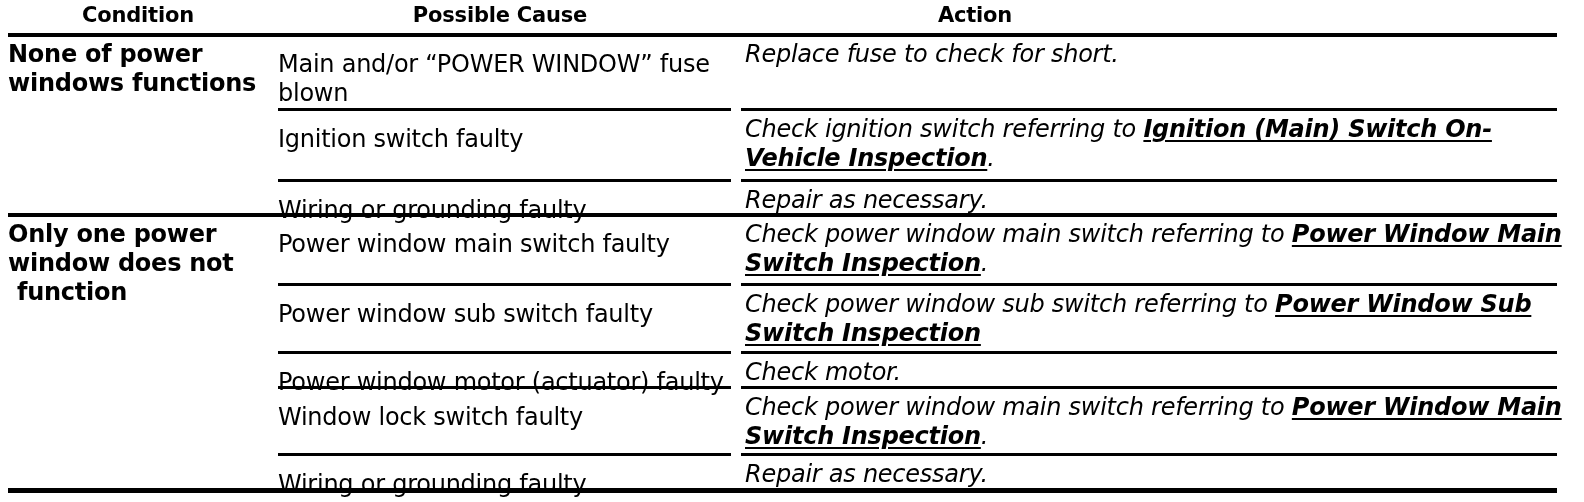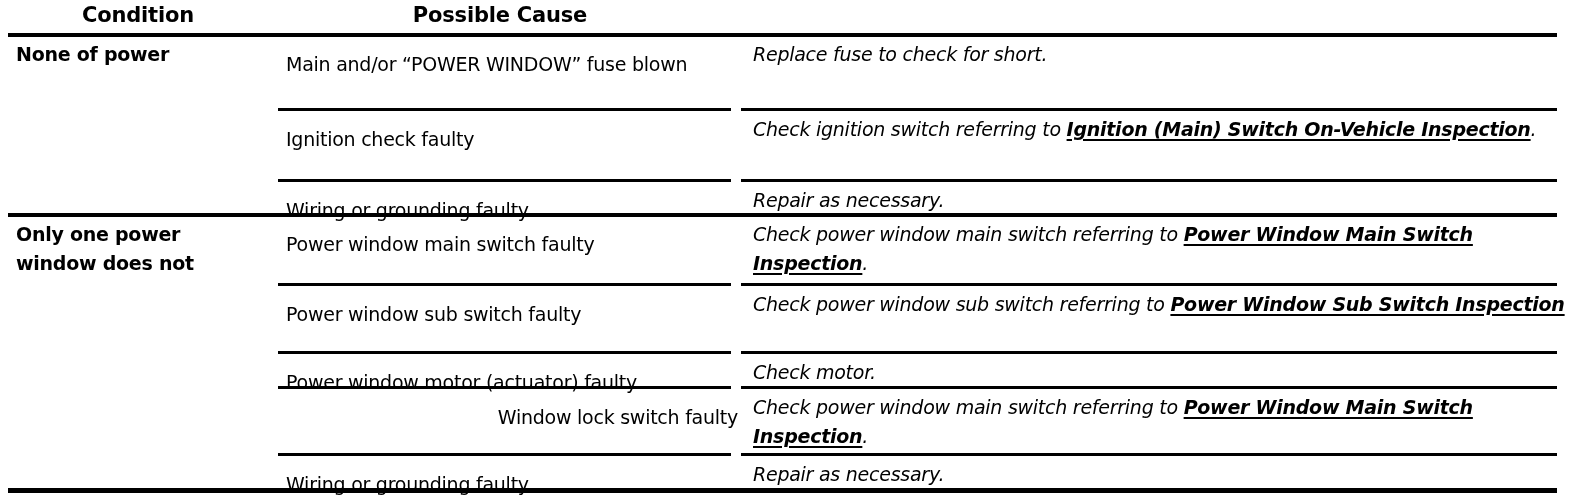--- a/index.html
+++ b/index.html
@@ -49,24 +49,23 @@
     position: absolute;
     left: 0;
     top: 33px;
     width: 1584px;
   }
 
   .cell {
     position: absolute;
     top: 0;
     box-sizing: border-box;
-    font-size: 19px;
+    font-size: 24px;
     line-height: 29px;
     letter-spacing: -0.25px;
-    margin-left: 8px;
   }
 
   .c-condition {
     left: 8px;
     width: 260px;
     font-weight: bold;
     padding-top: 7px;
   }
   .c-cause {
     left: 278px;
@@ -104,55 +103,58 @@
   }
 </style>
 </head>
 <body>
 
 <div class="sheet">
 
   <div class="thead">
     <div class="th th-condition">Condition</div>
     <div class="th th-cause">Possible Cause</div>
+    <div class="th th-action">Action</div>
   </div>
 
   <div class="tbody">
       <div class="rule rule-full" style="top: 0px;"></div>
       <div class="cell c-condition" style="position: absolute; top: 0px; height: 180px;">
         <span class="" style="display: block;">None of power</span>
+        <span class="" style="display: block;">windows functions</span>
       </div>
       <div class="cell c-cause" style="position: absolute; top: 0px; height: 75px;">Main and/or “POWER WINDOW” fuse blown</div>
       <div class="cell c-action" style="position: absolute; top: 0px; height: 75px;"><span>Replace fuse to check for short.</span></div>
       <div class="rule thin rule-cause" style="top: 75px;"></div>
       <div class="rule thin rule-action" style="top: 75px;"></div>
-      <div class="cell c-cause" style="position: absolute; top: 75px; height: 71px;">Ignition check faulty</div>
+      <div class="cell c-cause" style="position: absolute; top: 75px; height: 71px;">Ignition switch faulty</div>
       <div class="cell c-action" style="position: absolute; top: 75px; height: 71px;"><span>Check ignition switch referring to </span><span class="xref">Ignition (Main) Switch On-Vehicle Inspection</span><span>.</span></div>
       <div class="rule thin rule-cause" style="top: 146px;"></div>
       <div class="rule thin rule-action" style="top: 146px;"></div>
       <div class="cell c-cause" style="position: absolute; top: 146px; height: 34px;">Wiring or grounding faulty</div>
       <div class="cell c-action" style="position: absolute; top: 146px; height: 34px;"><span>Repair as necessary.</span></div>
       <div class="rule rule-full" style="top: 180px;"></div>
       <div class="cell c-condition" style="position: absolute; top: 180px; height: 275px;">
         <span class="" style="display: block;">Only one power</span>
         <span class="" style="display: block;">window does not</span>
+        <span class="cond-indent" style="display: block;">function</span>
       </div>
       <div class="cell c-cause" style="position: absolute; top: 180px; height: 70px;">Power window main switch faulty</div>
       <div class="cell c-action" style="position: absolute; top: 180px; height: 70px;"><span>Check power window main switch referring to </span><span class="xref">Power Window Main Switch Inspection</span><span>.</span></div>
       <div class="rule thin rule-cause" style="top: 250px;"></div>
       <div class="rule thin rule-action" style="top: 250px;"></div>
       <div class="cell c-cause" style="position: absolute; top: 250px; height: 68px;">Power window sub switch faulty</div>
       <div class="cell c-action" style="position: absolute; top: 250px; height: 68px;"><span>Check power window sub switch referring to </span><span class="xref">Power Window Sub Switch Inspection</span></div>
       <div class="rule thin rule-cause" style="top: 318px;"></div>
       <div class="rule thin rule-action" style="top: 318px;"></div>
       <div class="cell c-cause" style="position: absolute; top: 318px; height: 35px;">Power window motor (actuator) faulty</div>
       <div class="cell c-action" style="position: absolute; top: 318px; height: 35px;"><span>Check motor.</span></div>
       <div class="rule thin rule-cause" style="top: 353px;"></div>
       <div class="rule thin rule-action" style="top: 353px;"></div>
-      <div class="cell c-cause" style="position: absolute; top: 353px; height: 67px; text-align: right;">Window lock switch faulty</div>
+      <div class="cell c-cause" style="position: absolute; top: 353px; height: 67px;">Window lock switch faulty</div>
       <div class="cell c-action" style="position: absolute; top: 353px; height: 67px;"><span>Check power window main switch referring to </span><span class="xref">Power Window Main Switch Inspection</span><span>.</span></div>
       <div class="rule thin rule-cause" style="top: 420px;"></div>
       <div class="rule thin rule-action" style="top: 420px;"></div>
       <div class="cell c-cause" style="position: absolute; top: 420px; height: 35px;">Wiring or grounding faulty</div>
       <div class="cell c-action" style="position: absolute; top: 420px; height: 35px;"><span>Repair as necessary.</span></div>
       <div class="rule rule-full" style="top: 455px; height: 5px;"></div>
     </div>
 
 </div>
 

